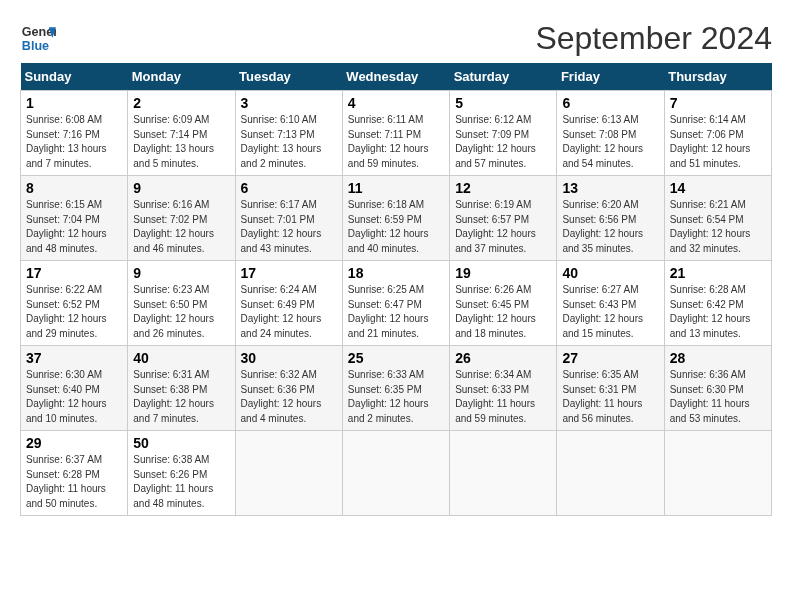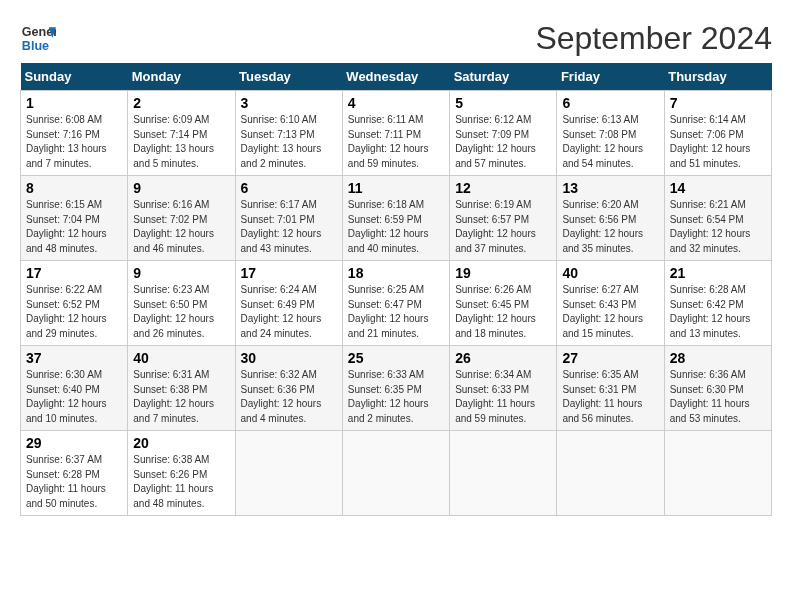--- a/index.html
+++ b/index.html
@@ -343,21 +343,21 @@
       <tr>
         <td>
         <span class="day-num">29</span>
         <div class="day-info">
           Sunrise: 6:37 AM<br>
           Sunset: 6:28 PM<br>
           Daylight: 11 hours and 50 minutes.
         </div>
       </td>
         <td>
-        <span class="day-num">20</span>
+        <span class="day-num">50</span>
         <div class="day-info">
           Sunrise: 6:38 AM<br>
           Sunset: 6:26 PM<br>
           Daylight: 11 hours and 48 minutes.
         </div>
       </td>
         <td class="empty-cell"></td>
         <td class="empty-cell"></td>
         <td class="empty-cell"></td>
         <td class="empty-cell"></td>

